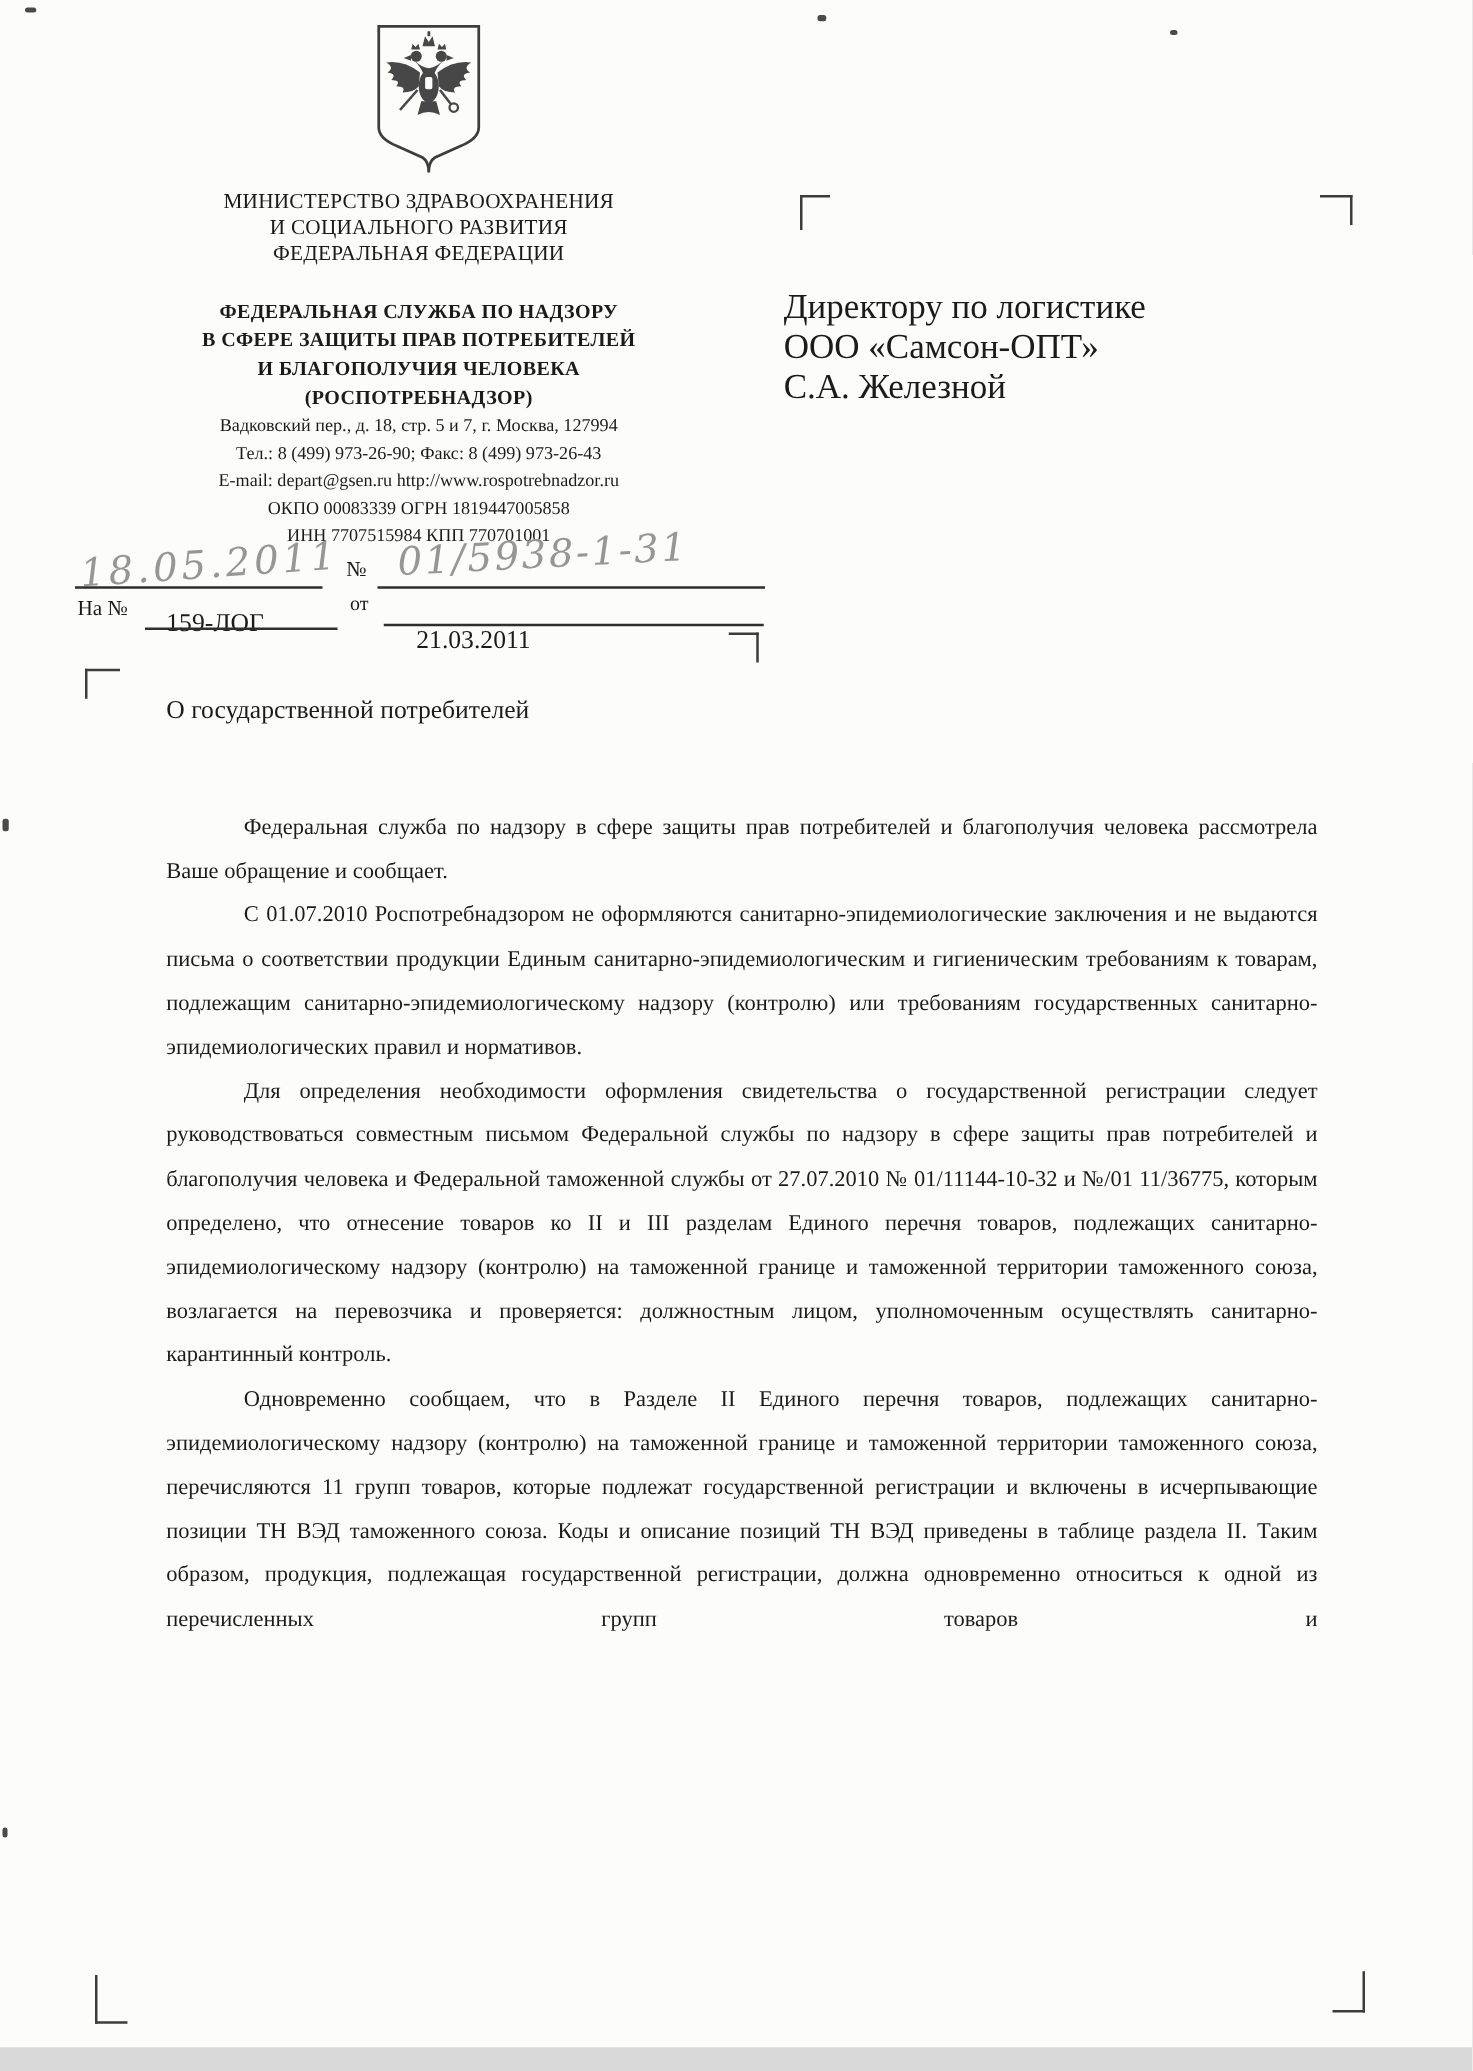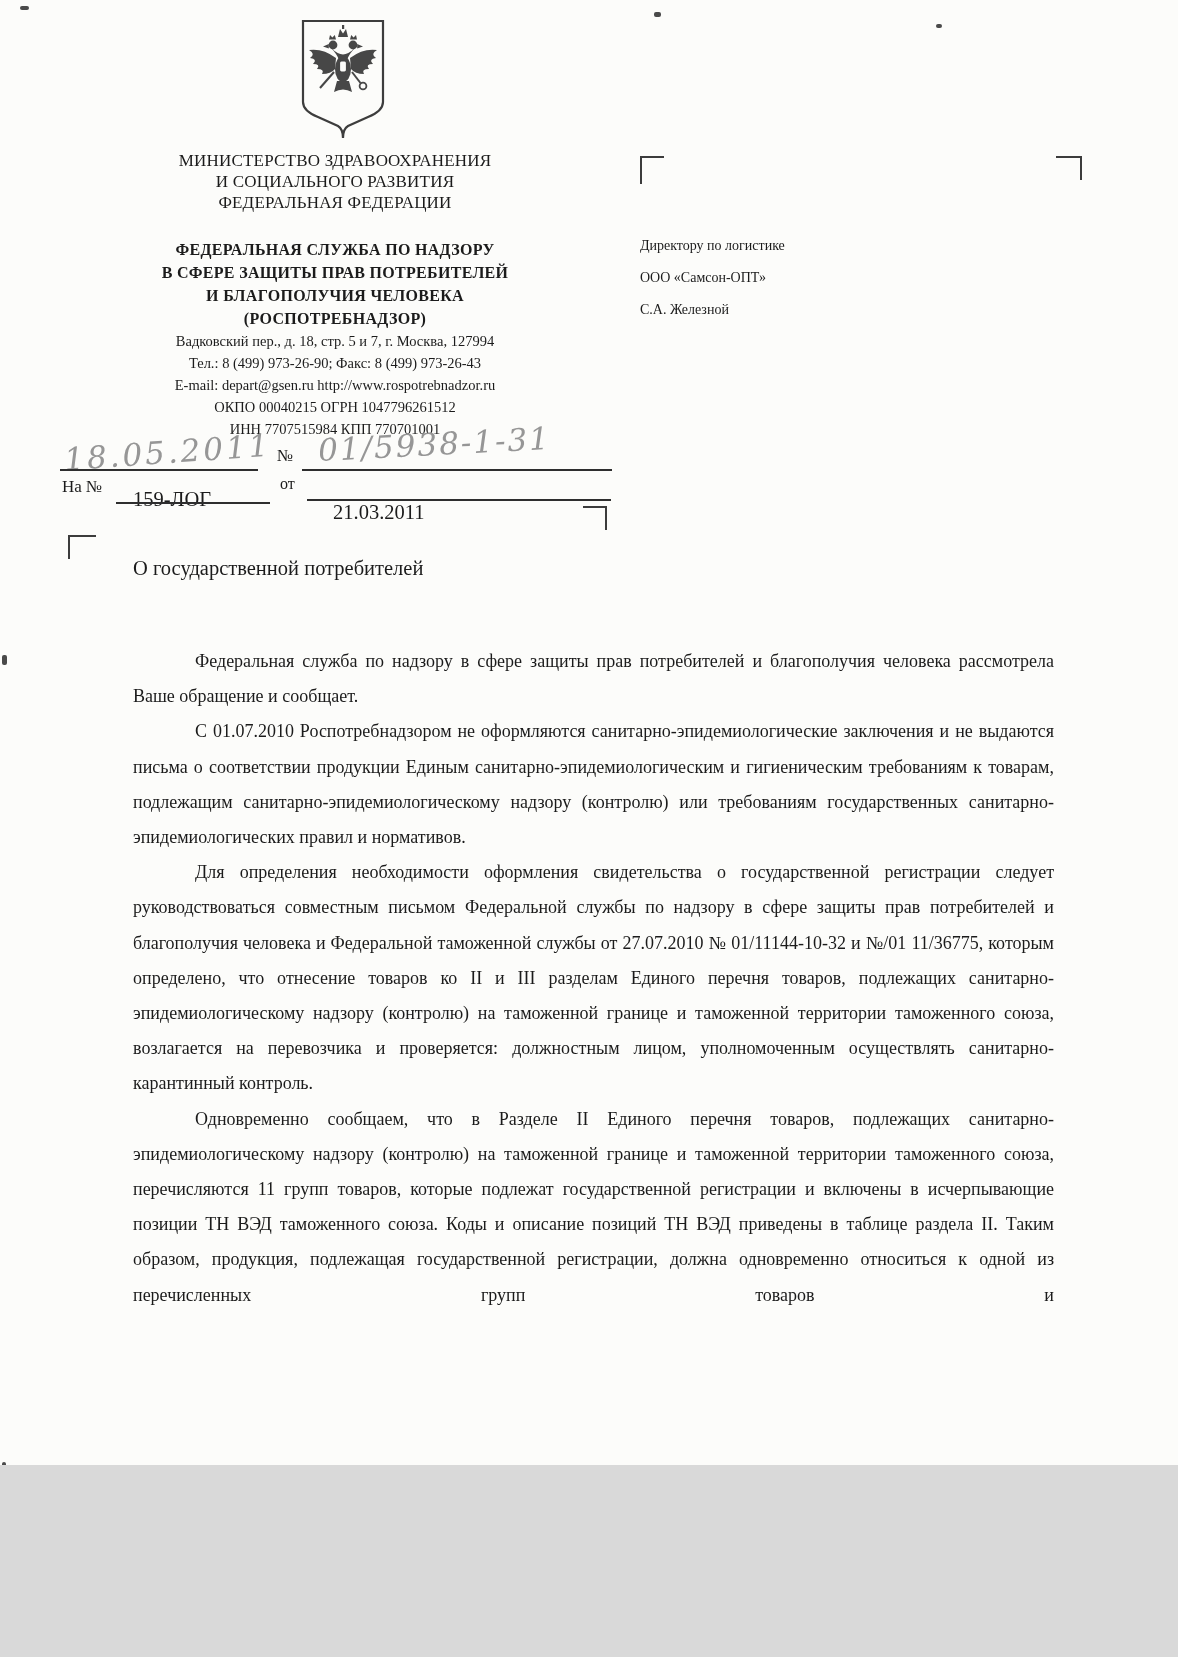--- a/index.html
+++ b/index.html
@@ -1,29 +1,29 @@
 <!DOCTYPE html>
 <html><head>
 <meta charset="utf-8">
 <style>
   html,body { margin:0; padding:0; background:#d9d9d9; }
   .page {
-    position:relative; width:1178px; height:1465px; margin:0 auto;
+    position:relative; width:1178px; height:1638px; margin:0 auto;
     background:#fcfcfa; color:#1b1b1b; overflow:hidden;
     font-family:"Liberation Serif", serif;
   }
   
   .emblem { position:absolute; left:287px; top:14px; width:112px; height:136px; }
   .center-col { position:absolute; left:88px; top:150px; width:494px; text-align:center; }
   .ministry div { font-size:17px; line-height:21px; letter-spacing:0.2px; }
   .service { margin-top:25px; font-weight:bold; }
   .service div { font-size:16px; line-height:23px; letter-spacing:0.3px; }
   .contacts div { font-size:14.5px; line-height:22px; }
   
-  .addressee { position:absolute; left:627px; top:230px; font-size:14px; line-height:32px;margin-left:13px; }
+  .addressee { position:absolute; left:627px; top:230px; font-size:28px; line-height:32px; }
   
   .hw { position:absolute; font-family:"DejaVu Serif", serif; font-style:italic;
         color:#969696; white-space:nowrap; }
   .hw-date { left:64px; top:434px; font-size:31px; letter-spacing:3px; transform:rotate(-4deg); }
   .hw-num  { left:318px; top:426px; font-size:31px; letter-spacing:2px; transform:rotate(-3deg); }
   .rule { position:absolute; height:2px; background:#2e2e2e; }
   .rule1 { left:60px;  top:469px; width:198px; }
   .rule2 { left:302px; top:469px; width:310px; }
   .rule3 { left:116px; top:502px; width:154px; }
   .rule4 { left:307px; top:499px; width:304px; }
@@ -95,21 +95,21 @@
     <div class="service">
       <div>ФЕДЕРАЛЬНАЯ СЛУЖБА ПО НАДЗОРУ</div>
       <div>В СФЕРЕ ЗАЩИТЫ ПРАВ ПОТРЕБИТЕЛЕЙ</div>
       <div>И БЛАГОПОЛУЧИЯ ЧЕЛОВЕКА</div>
       <div>(РОСПОТРЕБНАДЗОР)</div>
     </div>
     <div class="contacts">
       <div>Вадковский пер., д. 18, стр. 5 и 7,  г. Москва, 127994</div>
       <div>Тел.: 8 (499) 973-26-90; Факс: 8 (499) 973-26-43</div>
       <div>E-mail: depart@gsen.ru  http://www.rospotrebnadzor.ru</div>
-      <div>ОКПО 00040215  ОГРН 1047796261512</div>
+      <div>ОКПО 00083339  ОГРН 1819447005858</div>
       <div>ИНН 7707515984  КПП 770701001</div>
     </div>
   </div>
 
   <div class="addressee">
     <div>Директору по логистике</div>
     <div>ООО «Самсон-ОПТ»</div>
     <div>С.А. Железной</div>
   </div>
 

